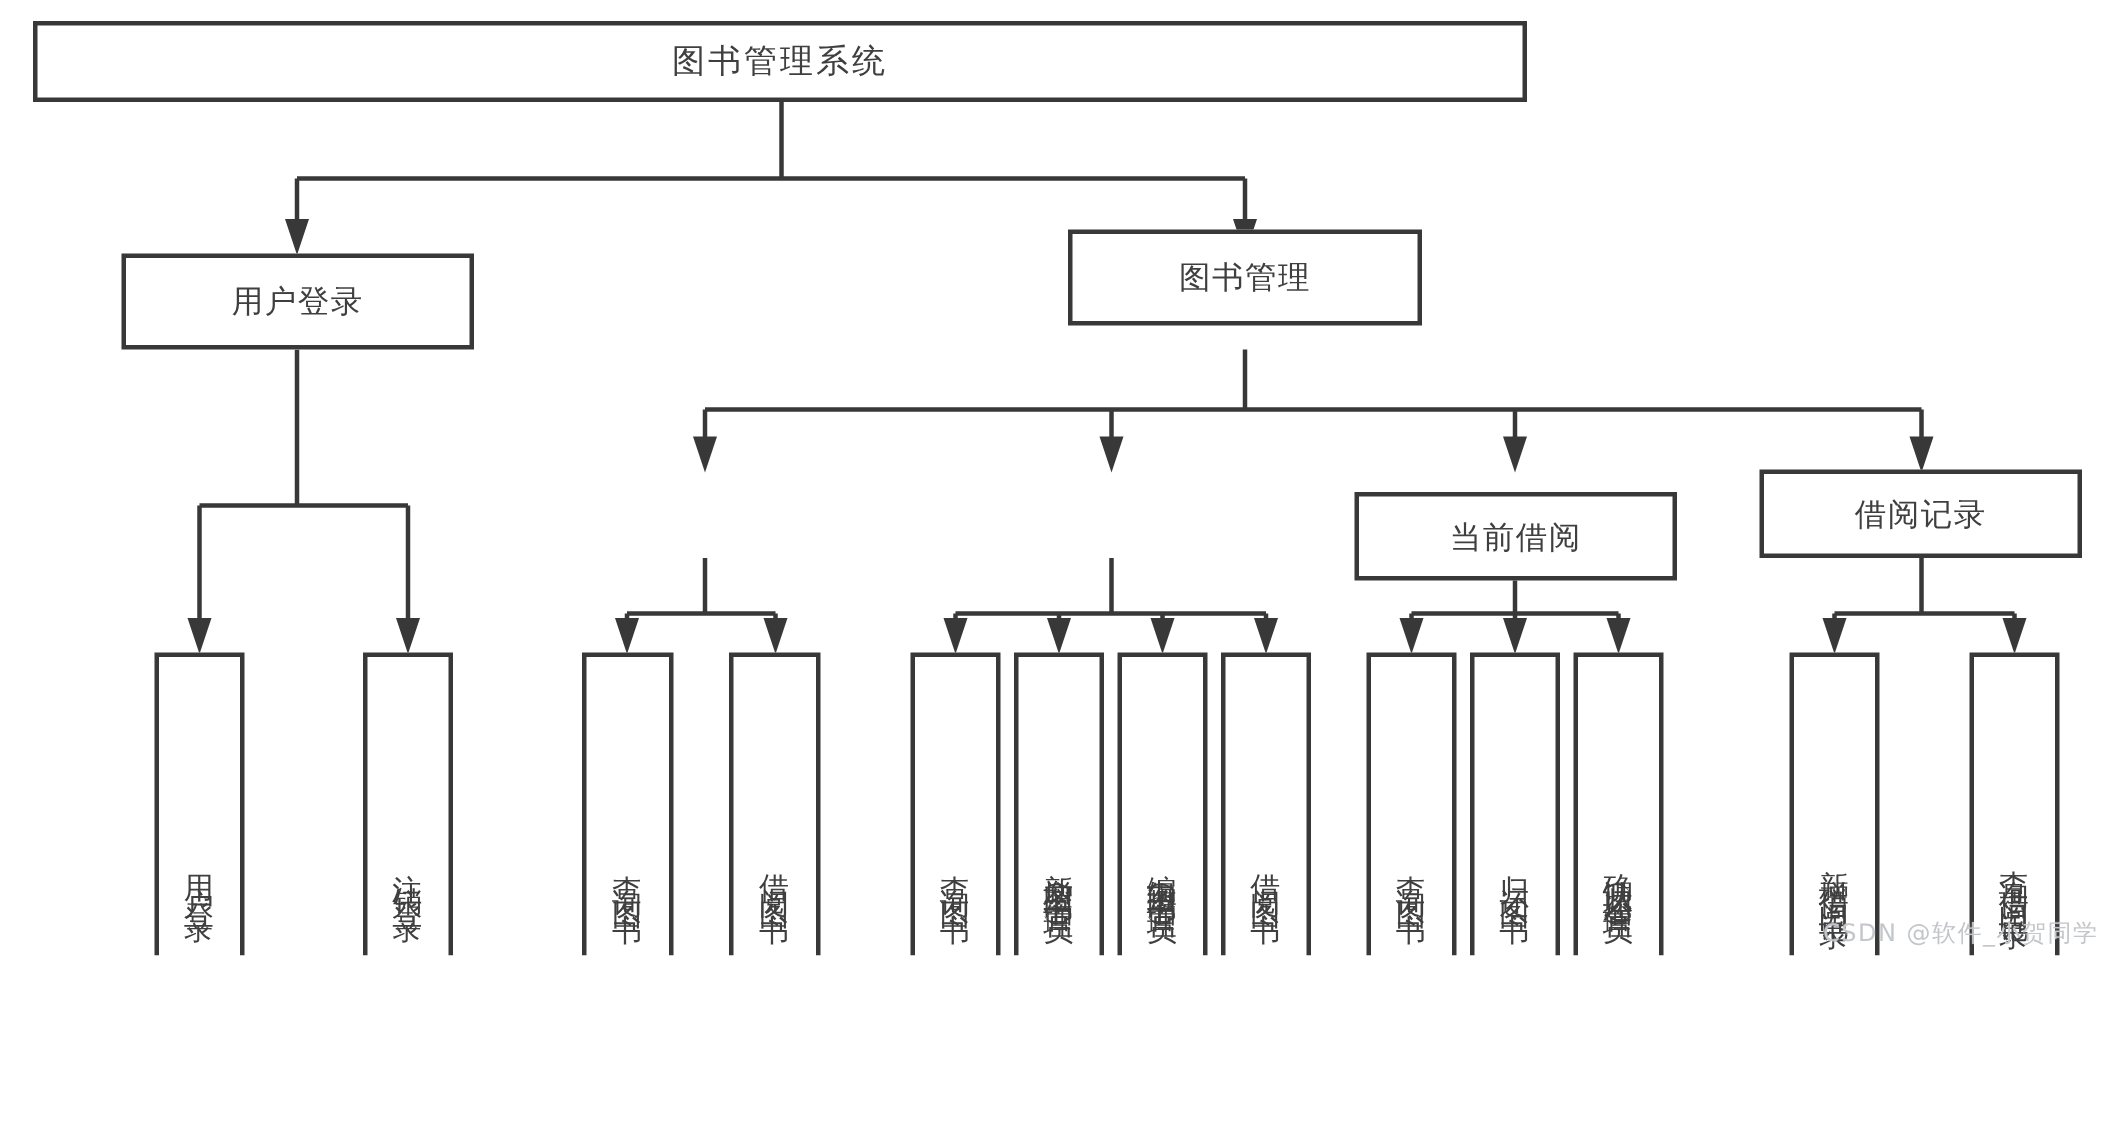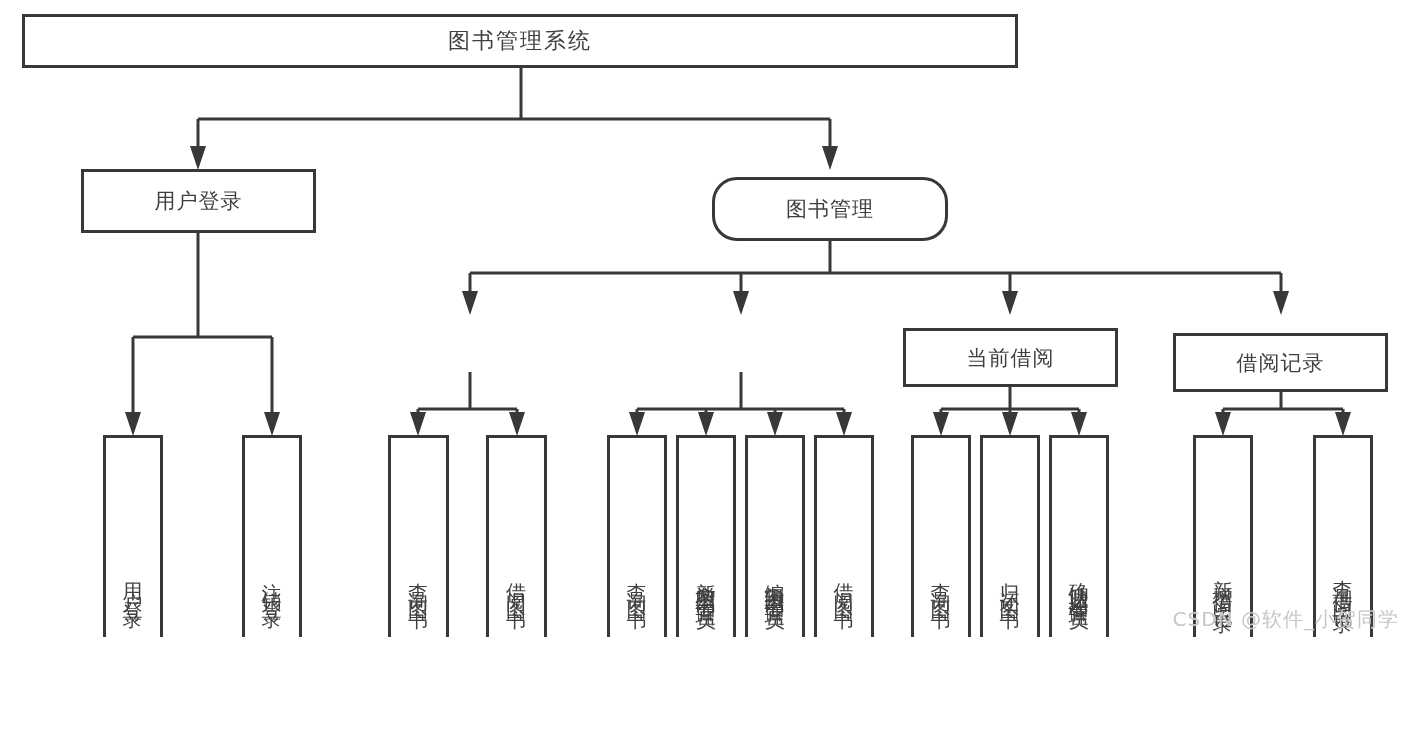--- a/index.html
+++ b/index.html
@@ -17,21 +17,21 @@
   }
   .node-h{font-size:21px;letter-spacing:1px;}
   .node-root{font-size:22px;letter-spacing:2px;}
   .leaf{
     writing-mode:vertical-rl;text-orientation:mixed;
     font-size:20px;letter-spacing:9px;line-height:1;
     text-align:center;
   }
   .watermark{
     position:absolute;right:6px;bottom:4px;z-index:5;
-    font-size:20px;color:#c3c6ca;letter-spacing:1px;
+    font-size:16px;color:#c3c6ca;letter-spacing:1px;
     text-shadow:0 0 1px rgba(255,255,255,.6);
   }
 </style>
 </head>
 <body>
 
 <div class="stage">
 
   <svg class="connectors" viewBox="0 0 1405 747" xmlns="http://www.w3.org/2000/svg">
 
@@ -91,24 +91,24 @@
     <path d="M1223 409 H1343"></path>
     <path d="M1223 409 V414"></path>
       <polygon points="1215,412 1231,412 1223,436"></polygon>
     <path d="M1343 409 V414"></path>
       <polygon points="1335,412 1351,412 1343,436"></polygon>
   </svg>
 
   <div class="node node-root" style="left:22px;top:14px;width:996px;height:54px;">图书管理系统</div>
 
   <div class="node node-h" style="left:81px;top:169px;width:235px;height:64px;">用户登录</div>
-  <div class="node node-h" style="left:712px;top:177px;width:236px;height:64px;border-radius:25px;">图书管理</div>
+  <div class="node node-h" style="left:712px;top:153px;width:236px;height:64px;">图书管理</div>
 
   <div class="node node-h" style="left:903px;top:328px;width:215px;height:59px;">当前借阅</div>
-  <div class="node node-h" style="left:1173px;top:313px;width:215px;height:59px;margin-top:20px;">借阅记录</div>
+  <div class="node node-h" style="left:1173px;top:313px;width:215px;height:59px;">借阅记录</div>
 
   <div class="node leaf" style="left:103px;top:435px;width:60px;height:300px;">用户登录</div>
   <div class="node leaf" style="left:242px;top:435px;width:60px;height:300px;">注销登录</div>
 
   <div class="node leaf" style="left:388px;top:435px;width:61px;height:300px;">查询图书</div>
   <div class="node leaf" style="left:486px;top:435px;width:61px;height:300px;">借阅图书</div>
 
   <div class="node leaf" style="left:607px;top:435px;width:60px;height:300px;">查询图书</div>
   <div class="node leaf" style="left:676px;top:435px;width:60px;height:300px;letter-spacing:4px;">新增图书（管理员）</div>
   <div class="node leaf" style="left:745px;top:435px;width:60px;height:300px;letter-spacing:4px;">编辑图书（管理员）</div>

